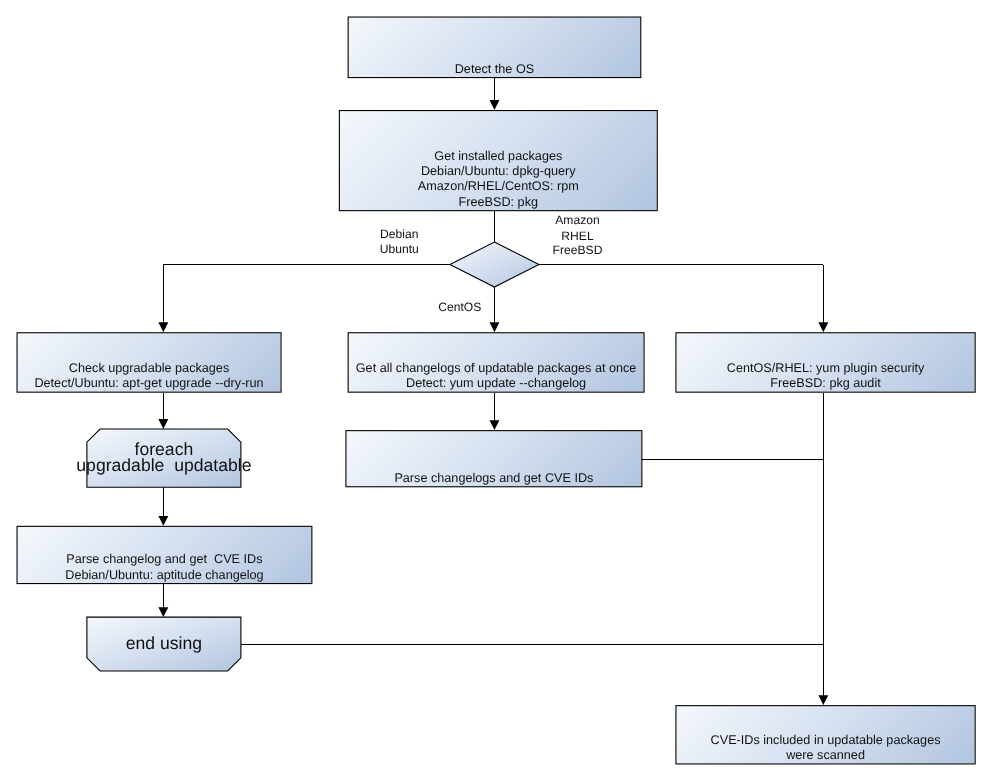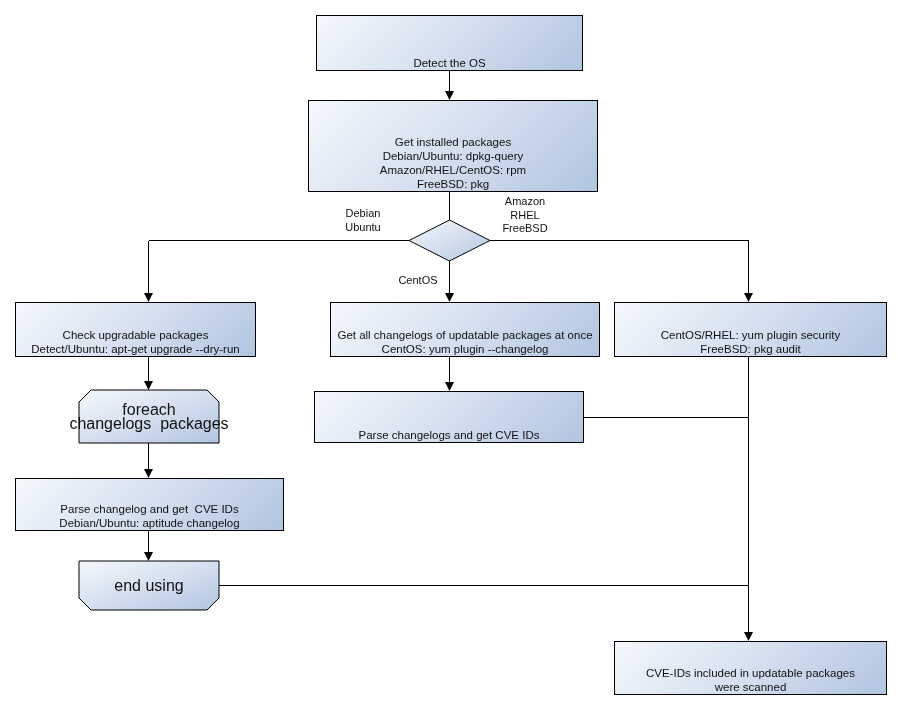--- a/index.html
+++ b/index.html
@@ -128,23 +128,23 @@
     <div class="nl">Debian/Ubuntu: dpkg-query</div>
     <div class="nl">Amazon/RHEL/CentOS: rpm</div>
     <div class="nl">FreeBSD: pkg</div>
   </div>
 
   <div class="node" style="left:15px; top:302px; width:241px; height:55px">
     <div class="nl">Check upgradable packages</div>
     <div class="nl">Detect/Ubuntu: apt-get upgrade --dry-run</div>
   </div>
 
-  <div class="node" style="left:330px; top:302px; width:270px; height:55px">
+  <div class="node" style="left:316px; top:302px; width:270px; height:55px">
     <div class="nl">Get all changelogs of updatable packages at once</div>
-    <div class="nl">CentOS: yum plugin --changelog</div>
+    <div class="nl">Detect: yum update --changelog</div>
   </div>
 
   <div class="node" style="left:614px; top:302px; width:273px; height:55px">
     <div class="nl">CentOS/RHEL: yum plugin security</div>
     <div class="nl">FreeBSD: pkg audit</div>
   </div>
 
   <div class="node" style="left:314px; top:391px; width:270px; height:52px">
     <div class="nl">Parse changelogs and get CVE IDs</div>
   </div>
@@ -154,21 +154,21 @@
     <div class="nl">were scanned</div>
   </div>
 
   <div class="node" style="left:15px; top:478px; width:269px; height:53px">
     <div class="nl">Parse changelog and get  CVE IDs</div>
     <div class="nl">Debian/Ubuntu: aptitude changelog</div>
   </div>
 
   <div class="overlay" style="left:79px; top:390px; width:140px; height:53px">
     <div class="nl">foreach</div>
-    <div class="nl">changelogs  packages</div>
+    <div class="nl">upgradable  updatable</div>
   </div>
 
   <div class="overlay" style="left:79px; top:561px; width:140px; height:49px">
     <div class="nl">end using</div>
   </div>
 
   <div class="elabel" style="left:332px; top:207px; width:62px">
     <div class="nl">Debian</div>
     <div class="nl">Ubuntu</div>
   </div>

